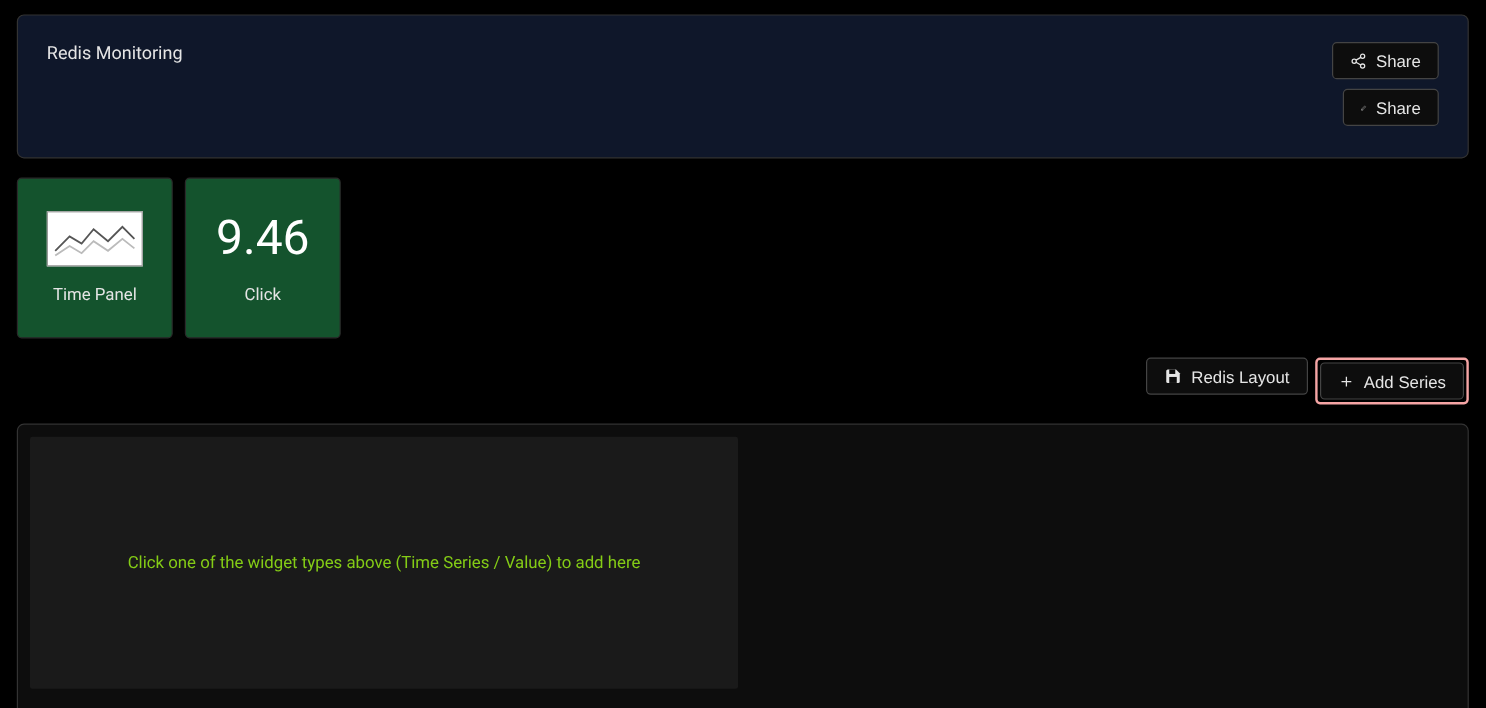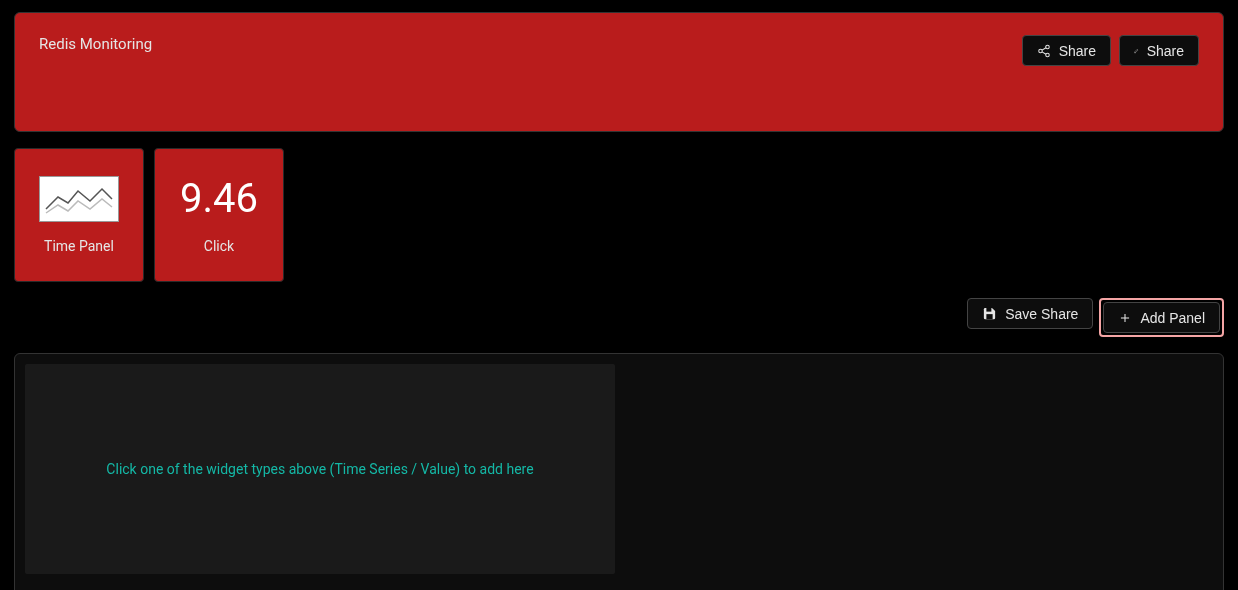--- a/index.html
+++ b/index.html
@@ -11,35 +11,36 @@
       background: #000;
       font-family: -apple-system, BlinkMacSystemFont, "Segoe UI", Roboto, sans-serif;
       color: #e5e5e5;
       width: 1238px;
       height: 590px;
       padding: 12px 14px;
       position: relative;
     }
     .header-panel {
       border: 1px solid #333;
-      background: #b91c1c;
+      background: #0f172a;
       border-radius: 6px;
       padding: 22px 24px;
       display: flex;
       justify-content: space-between;
       align-items: flex-start;
       height: 120px;
     }
     .page-title {
       font-size: 15px;
       font-weight: 400;
       color: #e5e5e5;
     }
     .header-actions {
       display: flex;
+      flex-direction: column;
       gap: 8px;
       align-items: flex-end;
     }
     .btn {
       display: inline-flex;
       align-items: center;
       justify-content: center;
       gap: 8px;
       background: #0d0d0d;
       border: 1px solid #444;
@@ -61,21 +62,21 @@
       width: 80px;
     }
     .widget-row {
       display: flex;
       gap: 10px;
       margin-top: 16px;
     }
     .widget-card {
       width: 130px;
       height: 134px;
-      background: #b91c1c;
+      background: #14532d;
       border: 1px solid #2a2a2a;
       border-radius: 4px;
       display: flex;
       flex-direction: column;
       align-items: center;
       justify-content: center;
       gap: 16px;
       cursor: pointer;
     }
     .chart-thumb {
@@ -133,21 +134,21 @@
       border-radius: 2px;
       width: 590px;
       height: 210px;
       display: flex;
       align-items: center;
       justify-content: center;
       padding: 0 20px;
     }
     .drop-text {
       font-size: 14px;
-      color: #14b8a6;
+      color: #84cc16;
       text-align: center;
     }
   </style>
 </head>
 <body>
 
 <div class="header-panel">
   <div class="page-title">Redis Monitoring</div>
   <div class="header-actions">
     <button class="btn">
@@ -186,29 +187,29 @@
   </div>
 </div>
 
 <div class="action-row">
   <button class="btn btn-save">
     <svg viewBox="0 0 24 24">
       <path d="M19 21H5a2 2 0 0 1-2-2V5a2 2 0 0 1 2-2h11l5 5v11a2 2 0 0 1-2 2z" fill="#e5e5e5" stroke="none"></path>
       <rect x="7" y="3" width="8" height="6" fill="#0d0d0d" stroke="none"></rect>
       <rect x="7" y="13" width="10" height="8" fill="#0d0d0d" stroke="none"></rect>
     </svg>
-    <span>Save Share</span>
+    <span>Redis Layout</span>
   </button>
   <div class="add-panel-highlight">
     <button class="btn">
       <svg viewBox="0 0 24 24">
         <line x1="12" y1="5" x2="12" y2="19"></line>
         <line x1="5" y1="12" x2="19" y2="12"></line>
       </svg>
-      <span>Add Panel</span>
+      <span>Add Series</span>
     </button>
   </div>
 </div>
 
 <div class="drop-panel">
   <div class="drop-area">
     <div class="drop-text">Click one of the widget types above (Time Series / Value) to add here</div>
   </div>
 </div>
 

